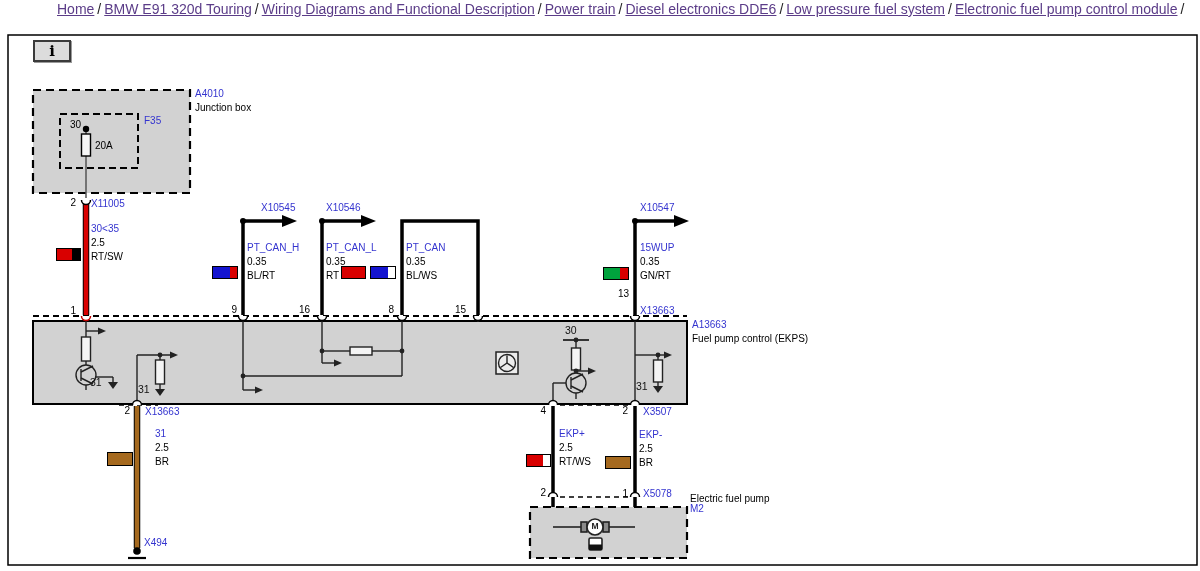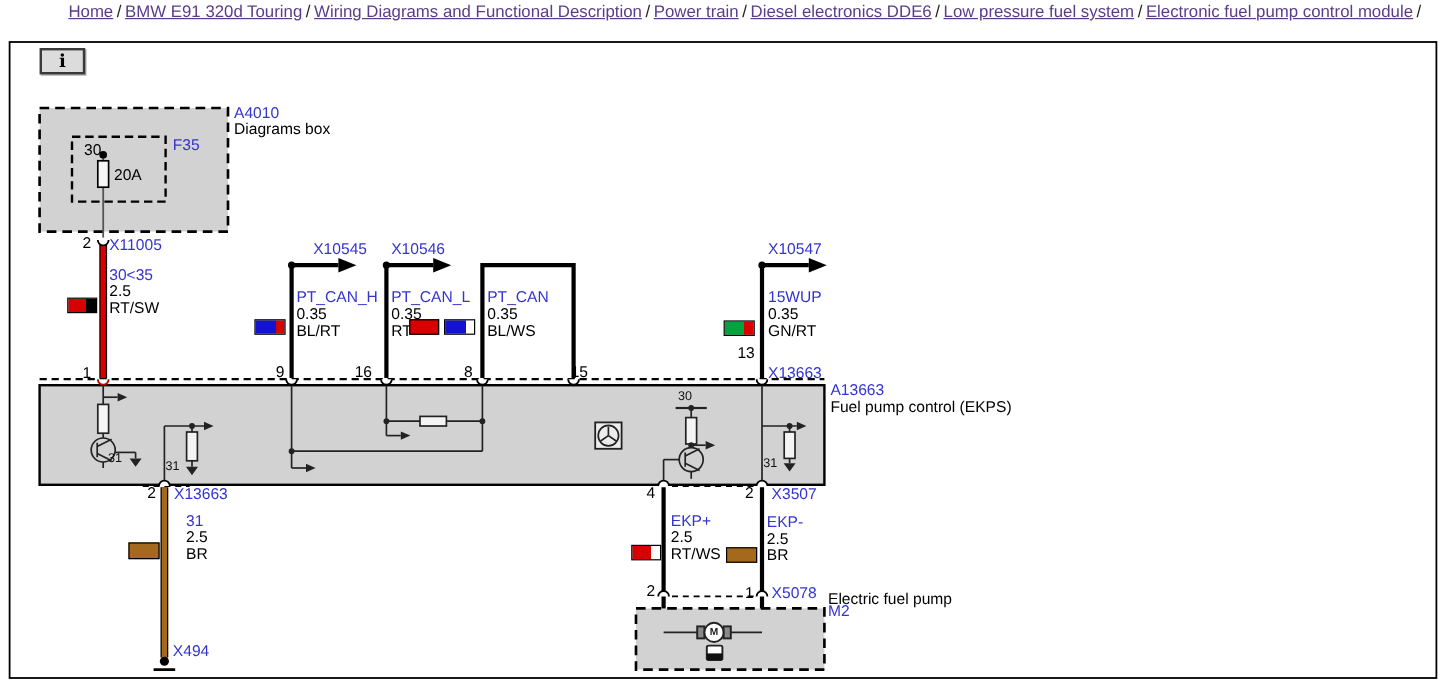--- a/index.html
+++ b/index.html
@@ -8,21 +8,21 @@
   
   .breadcrumb{position:absolute;left:57px;top:2px;width:1132px;font-size:14px;line-height:15.5px;color:#222;}
   .breadcrumb a{color:#5b3c88;text-decoration:underline;cursor:pointer;}
   .breadcrumb .sep{color:#222;margin:0 3px;text-decoration:none;}
   
   .svglayer{position:absolute;left:0;top:0;width:1200px;height:571px;}
   .info-btn{position:absolute;left:33px;top:40px;width:38px;height:22px;background:#dcdcdc;
     border:2px solid #3a3a3a;box-shadow:1px 1px 0 #9a9a9a;font:bold 15px "DejaVu Serif",serif;
     color:#000;text-align:center;line-height:18px;padding:0;cursor:pointer;}
   
-  .dl{position:absolute;font-size:13px;line-height:13px;color:#000;white-space:nowrap;}
+  .dl{position:absolute;font-size:10px;line-height:13px;color:#000;white-space:nowrap;}
   .blue{color:#3434cf;}
   .pin{width:18px;text-align:right;}
   .mlabel{font-size:10.5px;color:#111;}
   .motor-m{position:absolute;left:589px;top:521px;width:12px;text-align:center;
     font-size:8.5px;font-weight:bold;color:#222;}
   
   .sw{position:absolute;height:11px;border:1px solid #000;}
   .sw-rtsw{left:56px;top:248px;width:23px;background:linear-gradient(to right,#d90000 0 64%,#000 64%);}
   .sw-blrt{left:212px;top:266px;width:24px;background:linear-gradient(to right,#1414d0 0 72%,#d90000 72%);}
   .sw-rt{left:341px;top:266px;width:23px;background:#d90000;}
@@ -189,21 +189,21 @@
       <path d="M 548.5 405 a 4.5 4.5 0 0 1 9 0"></path>
       <path d="M 630.5 405 a 4.5 4.5 0 0 1 9 0"></path>
       <path d="M 548.5 497 a 4.5 4.5 0 0 1 9 0"></path>
       <path d="M 630.5 497 a 4.5 4.5 0 0 1 9 0"></path>
     </g>
   </svg>
 
   <button class="info-btn">i</button>
 
   <div class="dl blue" style="left:195px;top:87px">A4010</div>
-  <div class="dl" style="left:195px;top:101px">Diagrams box</div>
+  <div class="dl" style="left:195px;top:101px">Junction box</div>
   <div class="dl blue" style="left:144px;top:114px">F35</div>
   <div class="dl" style="left:70px;top:118px">30</div>
   <div class="dl" style="left:95px;top:139px">20A</div>
 
   <div class="dl pin" style="left:58px;top:196px">2</div>
   <div class="dl blue" style="left:91px;top:197px">X11005</div>
   <div class="dl blue" style="left:91px;top:222px">30&lt;35</div>
   <div class="dl" style="left:91px;top:236px">2.5</div>
   <div class="dl" style="left:91px;top:250px">RT/SW</div>
   <div class="dl pin" style="left:58px;top:304px">1</div>
@@ -217,21 +217,21 @@
   <div class="dl blue" style="left:326px;top:201px">X10546</div>
   <div class="dl blue" style="left:326px;top:241px">PT_CAN_L</div>
   <div class="dl" style="left:326px;top:255px">0.35</div>
   <div class="dl" style="left:326px;top:269px">RT</div>
   <div class="dl pin" style="left:292px;top:303px">16</div>
 
   <div class="dl blue" style="left:406px;top:241px">PT_CAN</div>
   <div class="dl" style="left:406px;top:255px">0.35</div>
   <div class="dl" style="left:406px;top:269px">BL/WS</div>
   <div class="dl pin" style="left:376px;top:303px">8</div>
-  <div class="dl pin" style="left:472px;top:303px">15</div>
+  <div class="dl pin" style="left:448px;top:303px">15</div>
 
   <div class="dl blue" style="left:640px;top:201px">X10547</div>
   <div class="dl blue" style="left:640px;top:241px">15WUP</div>
   <div class="dl" style="left:640px;top:255px">0.35</div>
   <div class="dl" style="left:640px;top:269px">GN/RT</div>
   <div class="dl pin" style="left:611px;top:287px">13</div>
   <div class="dl blue" style="left:640px;top:304px">X13663</div>
 
   <div class="dl blue" style="left:692px;top:318px">A13663</div>
   <div class="dl" style="left:692px;top:332px">Fuel pump control (EKPS)</div>

